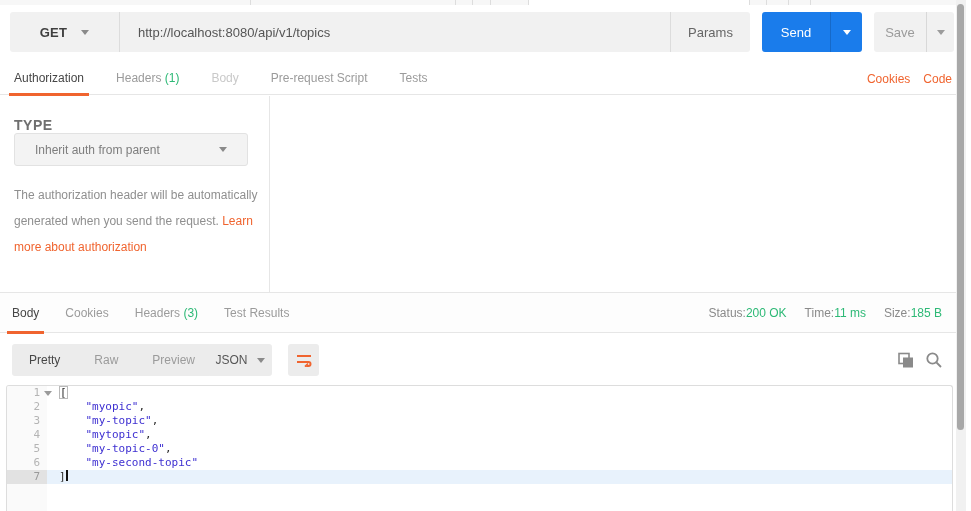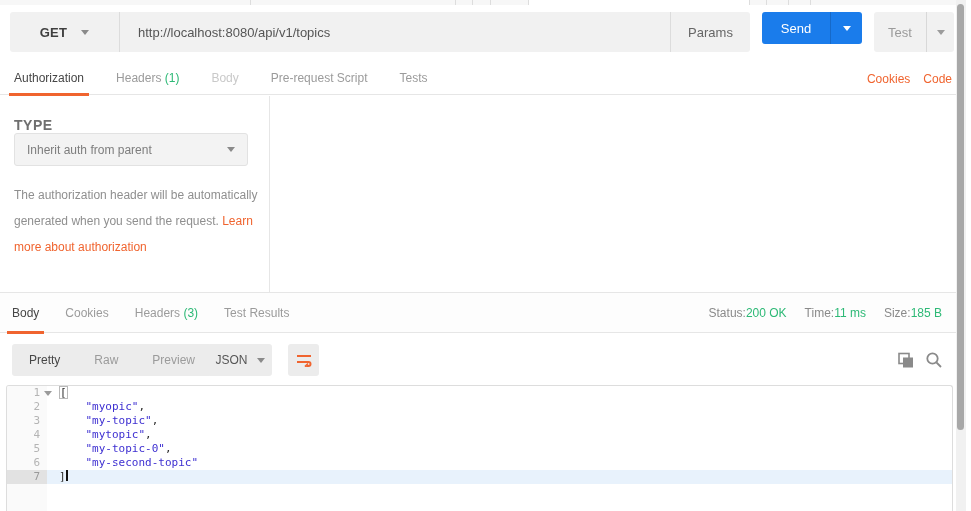--- a/index.html
+++ b/index.html
@@ -27,21 +27,21 @@
   .caret { width: 0; height: 0; border-left: 4px solid transparent; border-right: 4px solid transparent; border-top: 5px solid #8a8a8a; display: inline-block; }
   .url-input {
     flex: 1; border: none; background: transparent; outline: none;
     font-family: "Liberation Sans", sans-serif; font-size: 13px; color: #555; padding: 0 12px 0 18px;
   }
   .params-btn {
     width: 80px; border-left: 1px solid #dcdcdc; display: flex; align-items: center;
     justify-content: center; font-size: 13px; color: #666; cursor: pointer;
   }
   .send-btn {
-    position: absolute; left: 762px; top: 12px; width: 100px; height: 32px;
+    position: absolute; left: 762px; top: 12px; width: 100px; height: 40px;
     background: #1a7ceb; border-radius: 3px; display: flex; color: #fff; cursor: pointer;
   }
   .send-main { flex: 1; display: flex; align-items: center; justify-content: center; font-size: 13px; }
   .send-caret { width: 32px; border-left: 1px solid rgba(0,0,0,.15); display: flex; align-items: center; justify-content: center; }
   .send-caret .caret { border-top-color: #fff; }
   .save-btn {
     position: absolute; left: 874px; top: 12px; width: 80px; height: 40px;
     background: #f1f1f1; border-radius: 3px; display: flex; color: #9b9b9b; cursor: pointer;
   }
   .save-main { flex: 1; display: flex; align-items: center; justify-content: center; font-size: 13px; }
@@ -65,21 +65,21 @@
   
   .auth-left {
     position: absolute; left: 0; top: 96px; width: 270px; height: 196px;
     border-right: 1px solid #e6e6e6;
   }
   .type-label { position: absolute; left: 14px; top: 21px; font-size: 14px; font-weight: 700; color: #6f6f6f; letter-spacing: .5px; }
   .type-select {
     position: absolute; left: 14px; top: 37px; width: 234px; height: 33px;
     background: #f3f3f3; border: 1px solid #e2e2e2; border-radius: 3px;
     display: flex; align-items: center; justify-content: space-between;
-    padding: 0 12px; color: #7d7d7d; cursor: pointer;
+    padding: 0 20px; color: #7d7d7d; cursor: pointer;
   }
   .auth-desc { position: absolute; left: 14px; top: 86px; width: 248px; color: #8f8f8f; line-height: 26px; }
   .auth-desc .link-orange { cursor: pointer; }
   .helper-msg {
     position: absolute; left: 331px; top: 170px; width: 570px; text-align: center;
     color: #8f8f8f; font-size: 12.5px; line-height: 19px;
   }
 
   
   .resp-tabs {
@@ -169,21 +169,21 @@
     <input class="url-input" value="http://localhost:8080/api/v1/topics" style="">
     <div class="params-btn">Params</div>
   </div>
   <div class="send-btn">
     <div class="send-main">Send</div>
     <div class="send-caret">
       <span class="caret"></span>
     </div>
   </div>
   <div class="save-btn">
-    <div class="save-main">Test</div>
+    <div class="save-main">Save</div>
     <div class="save-caret">
       <span class="caret"></span>
     </div>
   </div>
 
   <div class="req-tabs">
     <div class="tab active">Authorization</div>
     <div class="tab">
       <span>Headers</span>
       <span class="count-green">(1)</span>

